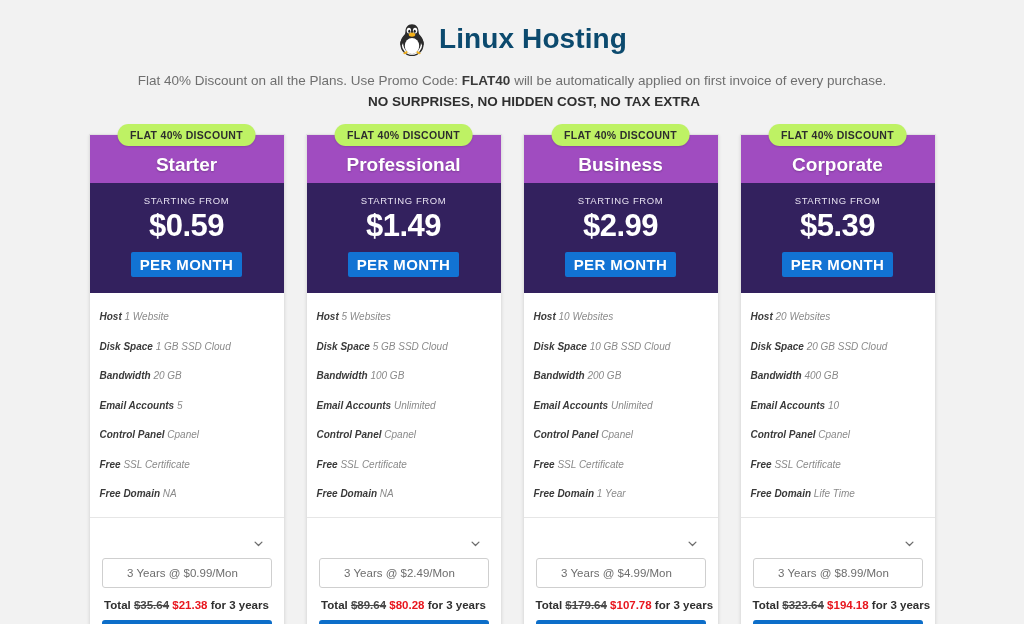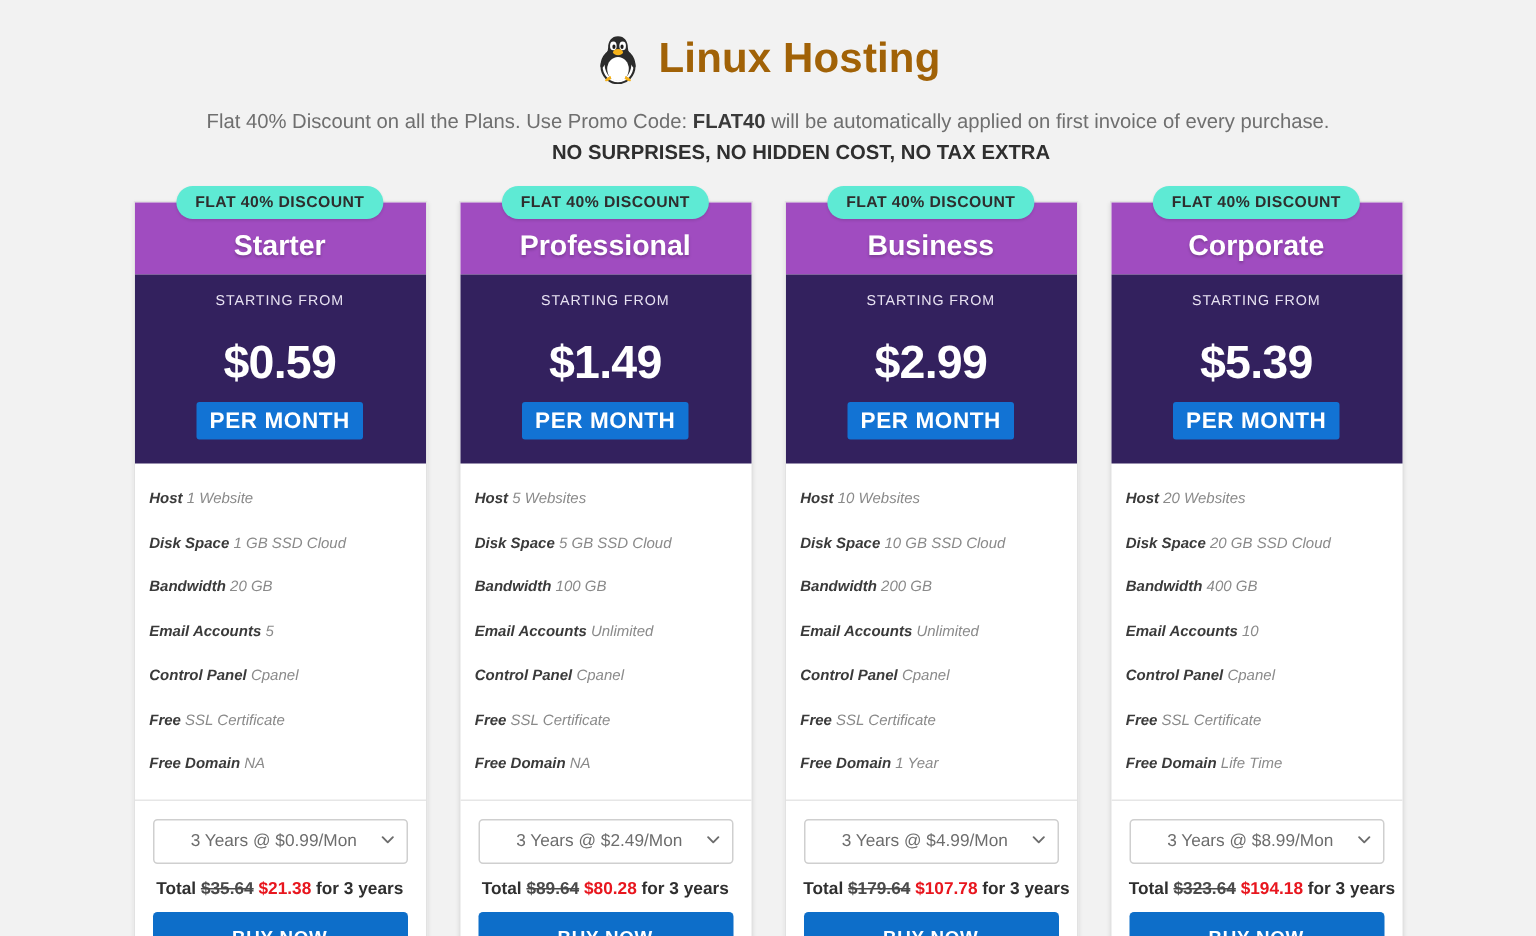--- a/index.html
+++ b/index.html
@@ -24,21 +24,21 @@
     display: flex;
     align-items: center;
     justify-content: center;
     gap: 12px;
     height: 42px;
   }
   .tux-icon { width: 30px; height: 34px; display: block; }
   .page-title {
     font-size: 28px;
     font-weight: bold;
-    color: #a16207;
+    color: #0c4a6e;
     letter-spacing: 0.1px;
   }
   .promo-line {
     margin-top: 11px;
     font-size: 13.5px;
     color: #6f6f6f;
     line-height: 1.55;
   }
   .promo-line b { color: #3a3a3a; font-weight: bold; }
   .promo-line2 {
@@ -64,21 +64,21 @@
     position: relative;
     display: flex;
     flex-direction: column;
   }
 
   .badge {
     position: absolute;
     top: -11px;
     left: 50%;
     transform: translateX(-50%);
-    background: #5eead4;
+    background: #bef264;
     color: #2e2e2e;
     font-size: 10.5px;
     font-weight: bold;
     letter-spacing: 0.3px;
     padding: 5px 13px 5px 13px;
     border-radius: 14px;
     white-space: nowrap;
     z-index: 3;
     box-shadow: 0 1px 2px rgba(0,0,0,0.12);
   }
@@ -107,21 +107,21 @@
     color: #e8e2f2;
     font-size: 9.5px;
     letter-spacing: 0.6px;
     font-weight: normal;
   }
   .price {
     color: #ffffff;
     font-size: 31px;
     font-weight: bold;
     line-height: 1.25;
-    margin-top: 17px;
+    margin-top: 1px;
     letter-spacing: -0.5px;
   }
   .per-month {
     display: inline-block;
     margin-top: 6px;
     background: #1273d4;
     color: #ffffff;
     font-size: 15px;
     font-weight: bold;
     letter-spacing: 0.4px;
@@ -158,20 +158,21 @@
     background: #ffffff;
     color: #6d6d6d;
     font-size: 11.5px;
     font-family: "Liberation Sans", sans-serif;
     text-align: center;
     text-align-last: center;
     padding: 0 16px 0 8px;
     appearance: none;
     -webkit-appearance: none;
     position: relative;
+    margin-top: 28px;
   }
   .select-wrap { position: relative; }
   .chev {
     position: absolute;
     right: 9px;
     top: 11px;
     width: 9px;
     height: 6px;
     pointer-events: none;
   }

